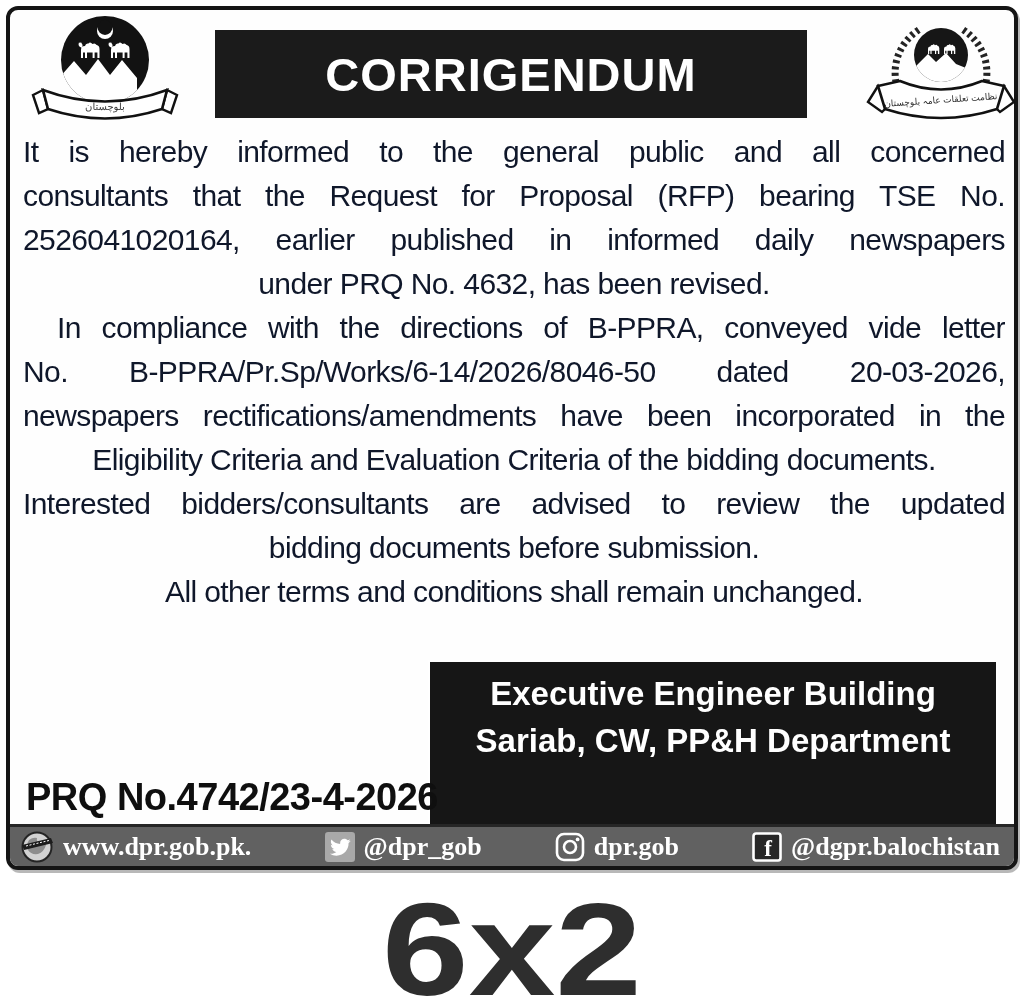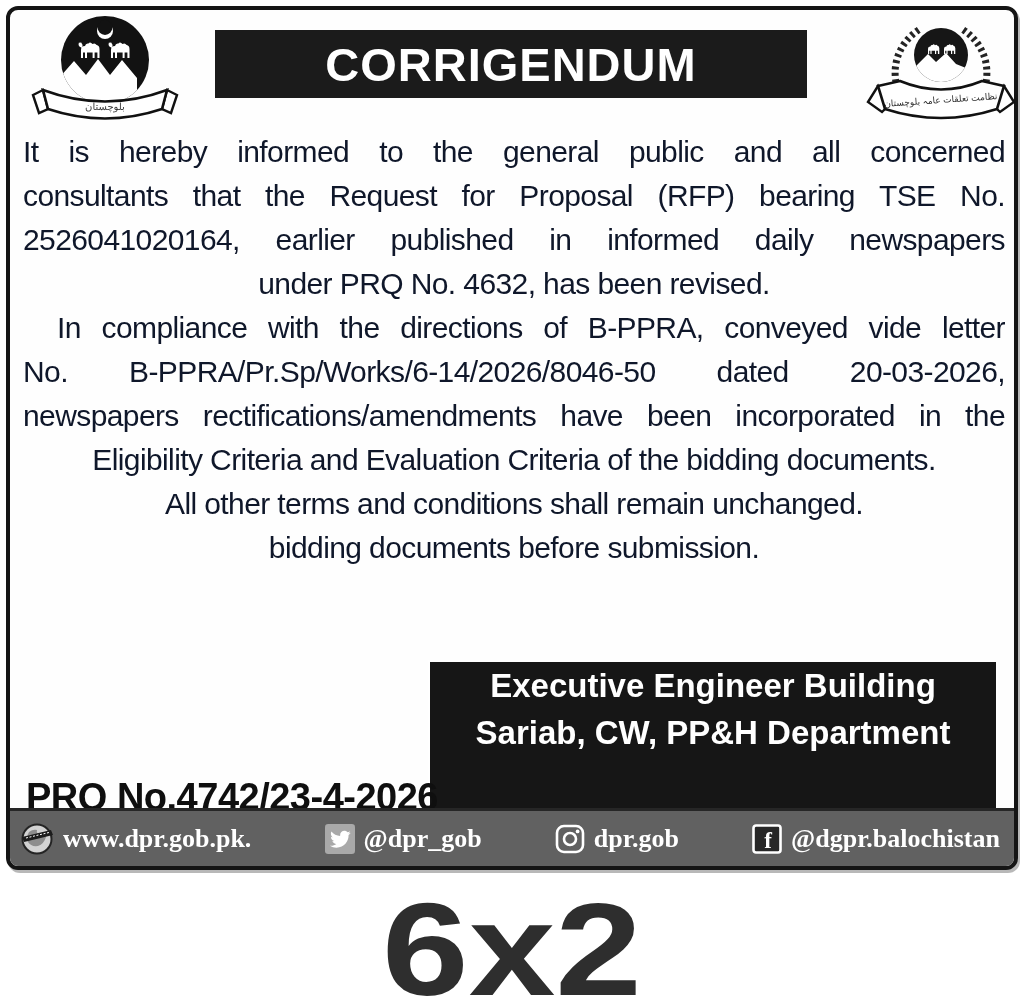--- a/index.html
+++ b/index.html
@@ -9,50 +9,50 @@
   .notice {
     position:absolute; left:6px; top:6px; width:1012px; height:864px;
     border:4px solid #151515; border-radius:12px; background:#fefefe;
     box-shadow:2px 3px 0 rgba(0,0,0,0.28);
   }
 
   
   .logo-left  { position:absolute; left:18px;  top:4px;  width:154px; height:118px; }
   .logo-right { position:absolute; left:856px; top:4px;  width:150px; height:114px; }
   .title-bar {
-    position:absolute; left:205px; top:20px; width:592px; height:68px;
+    position:absolute; left:205px; top:20px; width:592px; height:88px;
     background:#1b1b1b; color:#ffffff; display:flex; align-items:center; justify-content:center;
     font-size:47px; font-weight:bold; letter-spacing:1px;
   }
 
   
   .body-text {
     position:absolute; left:13px; top:120px; width:982px;
     font-size:30px; line-height:44px; color:#0f172a; letter-spacing:-0.6px;
   }
   .body-text .ln { width:100%; text-align:center; }
   .body-text .j  { text-align:justify; text-align-last:justify; }
   .body-text .ind{ padding-left:34px; }
 
   
   .sig-box {
     position:absolute; left:420px; top:652px; width:566px; height:162px;
     background:#161616; color:#ffffff; text-align:center;
-    font-weight:bold; font-size:33px; line-height:47px; padding-top:0;
+    font-weight:bold; font-size:33px; line-height:47px; padding-top:8px;
     outline:2px solid #ffffff; outline-offset:-0px;
   }
 
   .prq {
     position:absolute; left:16px; top:766px;
     font-size:38px; font-weight:bold; color:#0f0f0f; letter-spacing:-0.5px;
   }
 
   
   .footer-bar {
-    position:absolute; left:0; bottom:0; width:1004px; height:58px;
+    position:absolute; left:0; bottom:0; width:1004px; height:42px;
     background:#616161; border-top:3px solid #262626;
     display:flex; align-items:center; justify-content:space-between;
     padding:0 14px 0 10px;
     color:#ffffff; font-family:"Liberation Serif", serif; font-weight:bold; font-size:26px;
     border-radius:0 0 8px 8px;
   }
   .footer-item { display:flex; align-items:center; gap:9px; white-space:nowrap; }
   .footer-item svg { display:block; }
 
   
@@ -123,22 +123,23 @@
 
   <div class="body-text">
     <div class="ln j">It is hereby informed to the general public and all concerned</div>
     <div class="ln j">consultants that the Request for Proposal (RFP) bearing TSE No.</div>
     <div class="ln j">2526041020164, earlier published in informed daily newspapers</div>
     <div class="ln">under PRQ No. 4632, has been revised.</div>
     <div class="ln j ind">In compliance with the directions of B-PPRA, conveyed vide letter</div>
     <div class="ln j">No. B-PPRA/Pr.Sp/Works/6-14/2026/8046-50 dated 20-03-2026,</div>
     <div class="ln j">newspapers rectifications/amendments have been incorporated in the</div>
     <div class="ln">Eligibility Criteria and Evaluation Criteria of the bidding documents.</div>
+    <div class="ln j">Interested bidders/consultants are advised to review the updated</div>
+    <div class="ln">bidding documents before submission.</div>
     <div class="ln">All other terms and conditions shall remain unchanged.</div>
-    <div class="ln">bidding documents before submission.</div>
   </div>
 
   <div class="sig-box">
     <div>Executive Engineer Building</div>
     <div>Sariab, CW, PP&amp;H Department</div>
   </div>
 
   <div class="prq">PRQ No.4742/23-4-2026</div>
 
   <div class="footer-bar">

